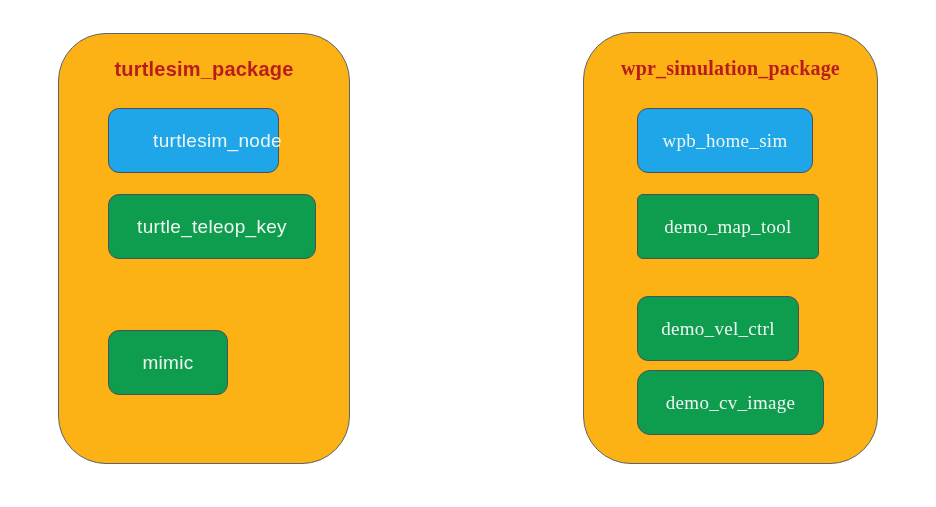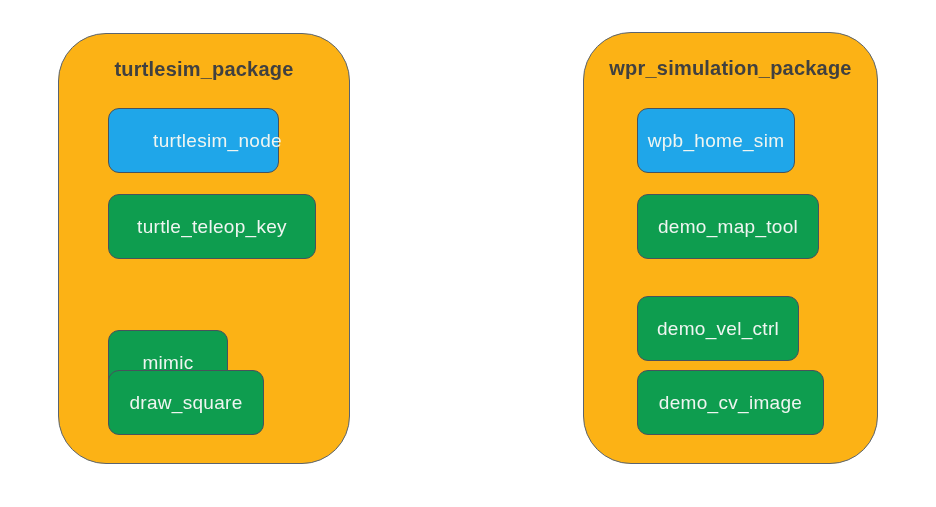--- a/index.html
+++ b/index.html
@@ -15,31 +15,31 @@
     background: #ffffff;
     overflow: hidden;
   }
   .package {
     position: absolute;
     border-radius: 48px;
     border: 1.5px solid #5a6470;
     box-sizing: border-box;
   }
   #pkg-0 { left: 58px;  top: 33px; width: 292px; height: 431px; }
-  #pkg-1 { left: 583px; top: 32px; width: 295px; height: 432px; }
+  #pkg-1 { left: 583px; top: 32px; width: 295px; height: 432px; font-family: Liberation Serif, serif; }
   .package-title {
     position: absolute;
     top: 24px;
     left: 0;
     right: 0;
     text-align: center;
     font-size: 20px;
     font-weight: bold;
     letter-spacing: 0.2px;
-    color: #404040;
+    color: #b91c1c;
   }
   .node {
     position: absolute;
     height: 65px;
     border-radius: 11px;
     border: 1px solid #47525c;
     box-sizing: border-box;
     display: flex;
     align-items: center;
     justify-content: center;
@@ -49,39 +49,38 @@
     white-space: nowrap;
   }
   
   #pkg-0 .node { left: 49px; }
   #pkg-0 .node:nth-of-type(2) { top: 74px;  width: 171px; }
   #pkg-0 .node:nth-of-type(3) { top: 160px; width: 208px; }
   #pkg-0 .node:nth-of-type(4) { top: 250px; width: 120px; }
   #pkg-0 .node:nth-of-type(5) { top: 336px; width: 156px; }
   
   #pkg-1 .node { left: 53px; }
-  #pkg-1 .node:nth-of-type(2) { top: 75px;  width: 158px; }
+  #pkg-1 .node:nth-of-type(2) { top: 75px;  width: 176px; }
   #pkg-1 .node:nth-of-type(3) { top: 161px; width: 182px; }
   #pkg-1 .node:nth-of-type(4) { top: 251px; width: 162px; }
   #pkg-1 .node:nth-of-type(5) { top: 337px; width: 187px; }
 </style>
 </head>
 <body>
 
 <div class="canvas">
 
   <div class="package" id="pkg-0" style="background-color: rgb(252, 178, 21);">
     <div class="package-title">turtlesim_package</div>
     <div class="node" style="background-color: rgb(31, 166, 233); padding-left: 48px;">turtlesim_node</div>
     <div class="node" style="background-color: rgb(14, 157, 79);">turtle_teleop_key</div>
     <div class="node" style="background-color: rgb(14, 157, 79); margin-top: 46px;">mimic</div>
-    <div class="node" style="background-color: rgb(14, 157, 79);">draw_square</div>
   </div>
 
   <div class="package" id="pkg-1" style="background-color: rgb(252, 178, 21);">
     <div class="package-title">wpr_simulation_package</div>
     <div class="node" style="background-color: rgb(31, 166, 233);">wpb_home_sim</div>
-    <div class="node" style="background-color: rgb(14, 157, 79);">demo_map_tool</div>
+    <div class="node" style="background-color: rgb(14, 157, 79); border-radius: 6px;">demo_map_tool</div>
     <div class="node" style="background-color: rgb(14, 157, 79); margin-top: 12px;">demo_vel_ctrl</div>
-    <div class="node" style="background-color: rgb(14, 157, 79);">demo_cv_image</div>
+    <div class="node" style="background-color: rgb(14, 157, 79); border-radius: 13px;">demo_cv_image</div>
   </div>
 
 </div>
 
 </body></html>

